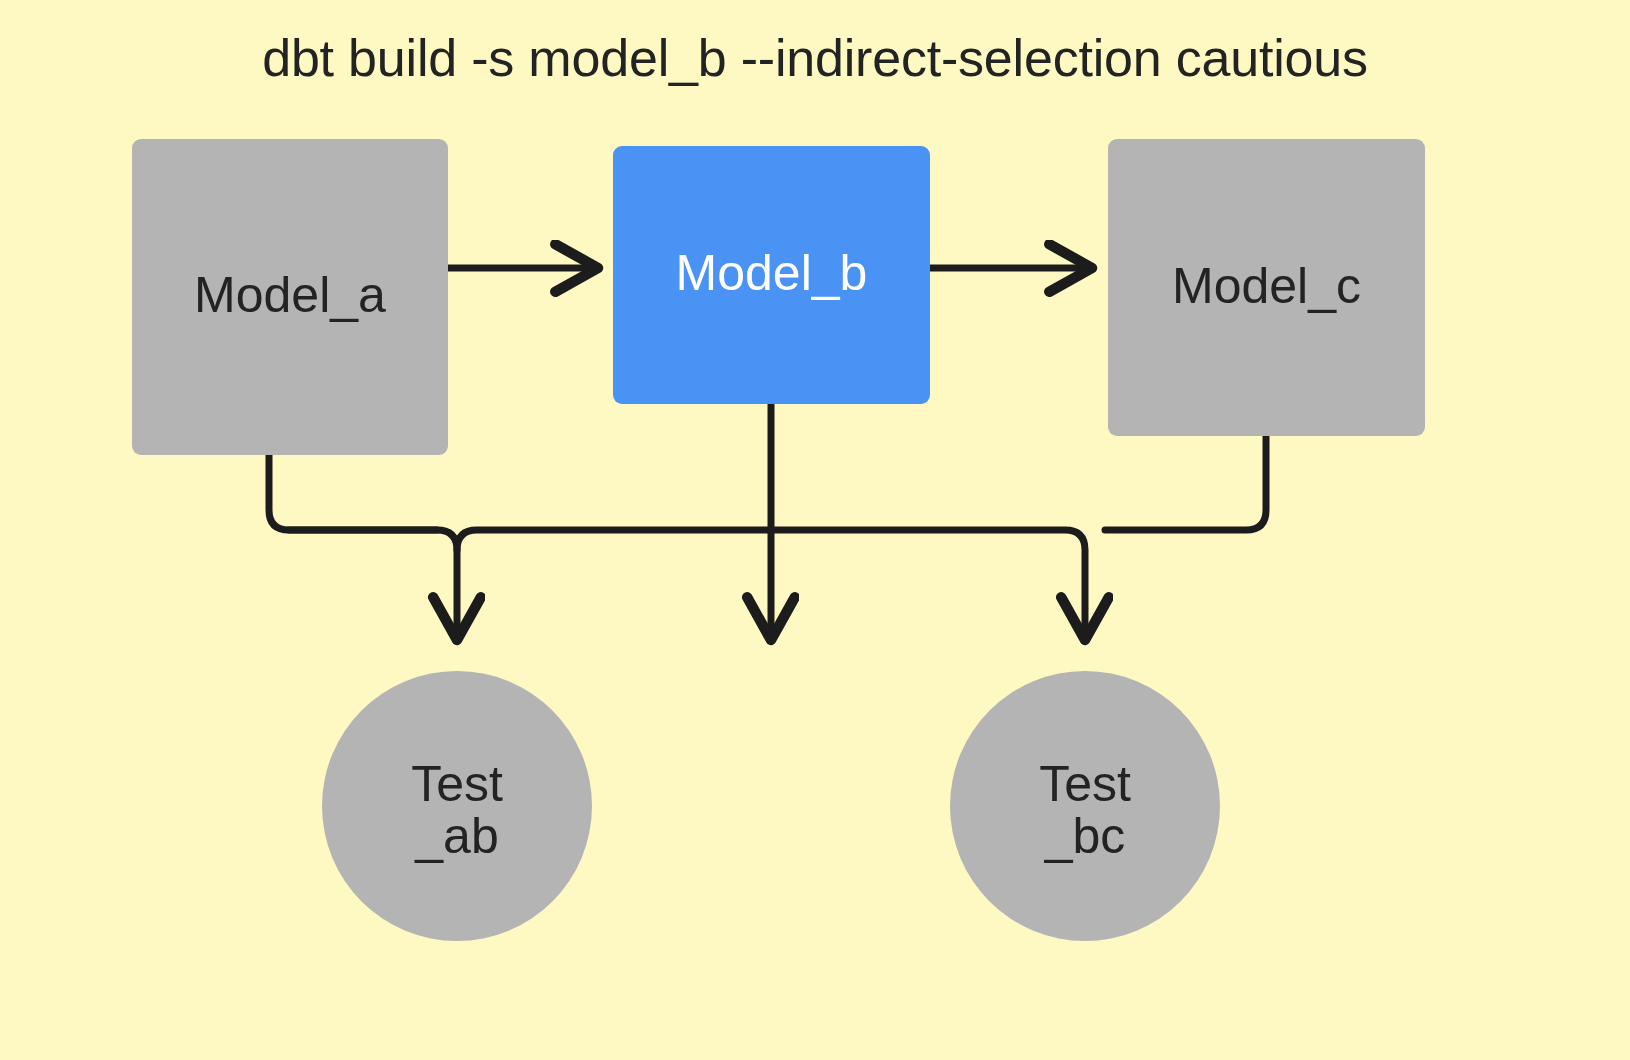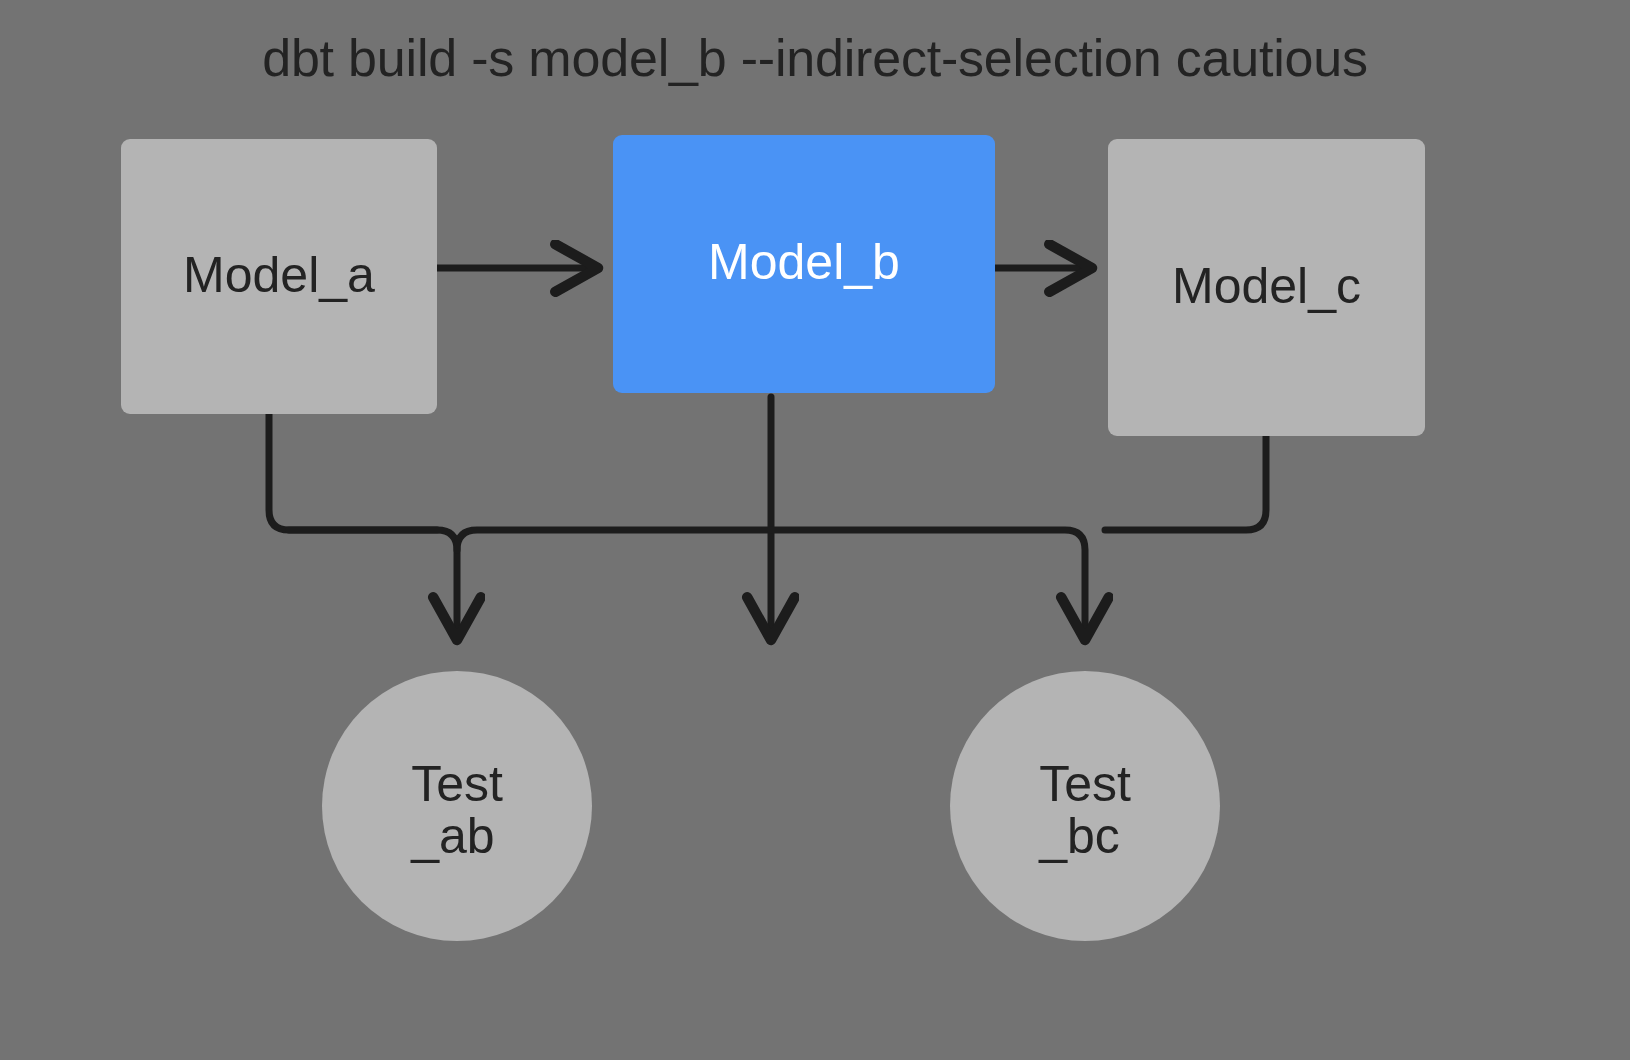--- a/index.html
+++ b/index.html
@@ -7,21 +7,21 @@
     padding: 0;
     background: #ffffff;
   }
   body {
     font-family: "Liberation Sans", sans-serif;
   }
   #canvas {
     position: relative;
     width: 1630px;
     height: 1060px;
-    background: #737373;
+    background: #fef9c3;
     overflow: hidden;
   }
   #title {
     position: absolute;
     left: 0;
     top: 28px;
     width: 1630px;
     text-align: center;
     font-size: 52px;
     font-weight: 400;
@@ -55,20 +55,21 @@
     border-radius: 50%;
     display: flex;
     flex-direction: column;
     align-items: center;
     justify-content: center;
     box-sizing: border-box;
   }
   .node-circle .node-label {
     font-size: 50px;
     line-height: 1.05;
+    text-align: center;
     white-space: pre-line;
     position: relative;
     top: 4px;
   }
 </style>
 </head>
 <body>
 
 <div id="canvas">
 
@@ -94,25 +95,25 @@
       <path d="M 771 397 L 771 640" marker-end="url(#arrowhead)"></path>
 
       <path d="M 771 530 Q 751 530 751 530 L 477 530 Q 457 530 457 550"></path>
 
       <path d="M 771 530 L 1065 530 Q 1085 530 1085 550 L 1085 640" marker-end="url(#arrowhead)"></path>
 
       <path d="M 1266 397 L 1266 510 Q 1266 530 1246 530 L 1105 530"></path>
     </g>
   </svg>
 
-  <div class="node-box" style="left:121px; top:139px; width:316px; height:275px; background:#b4b4b4;">
+  <div class="node-box" style="left:132px; top:139px; width:316px; height:316px; background:#b4b4b4;">
     <span class="node-label" style="color:#232323;">Model_a</span>
   </div>
 
-  <div class="node-box" style="left:613px; top:135px; width:382px; height:258px; background:#4a93f5;">
+  <div class="node-box" style="left:613px; top:146px; width:317px; height:258px; background:#4a93f5;">
     <span class="node-label" style="color:#ffffff;">Model_b</span>
   </div>
 
   <div class="node-box" style="left:1108px; top:139px; width:317px; height:297px; background:#b4b4b4;">
     <span class="node-label" style="color:#232323;">Model_c</span>
   </div>
 
   <div class="node-circle" style="left:322px; top:671px; width:270px; height:270px; background:#b4b4b4;">
     <span class="node-label" style="color:#232323;">Test
 _ab</span>

